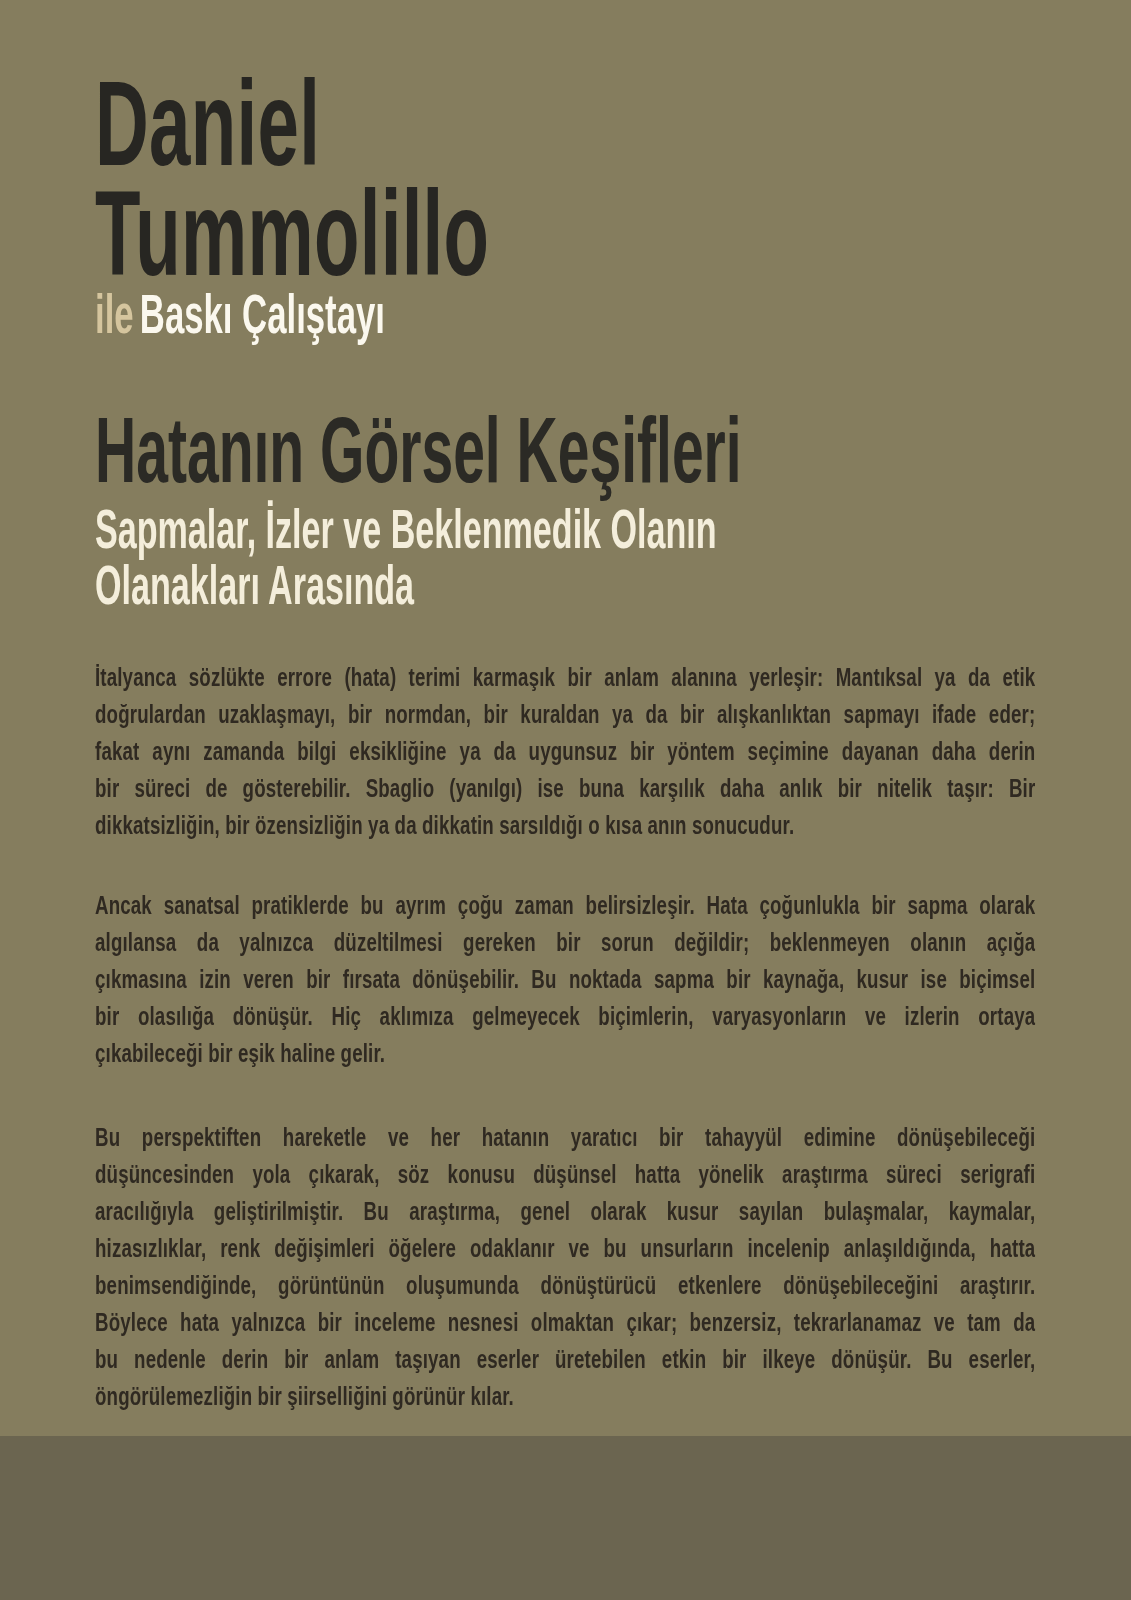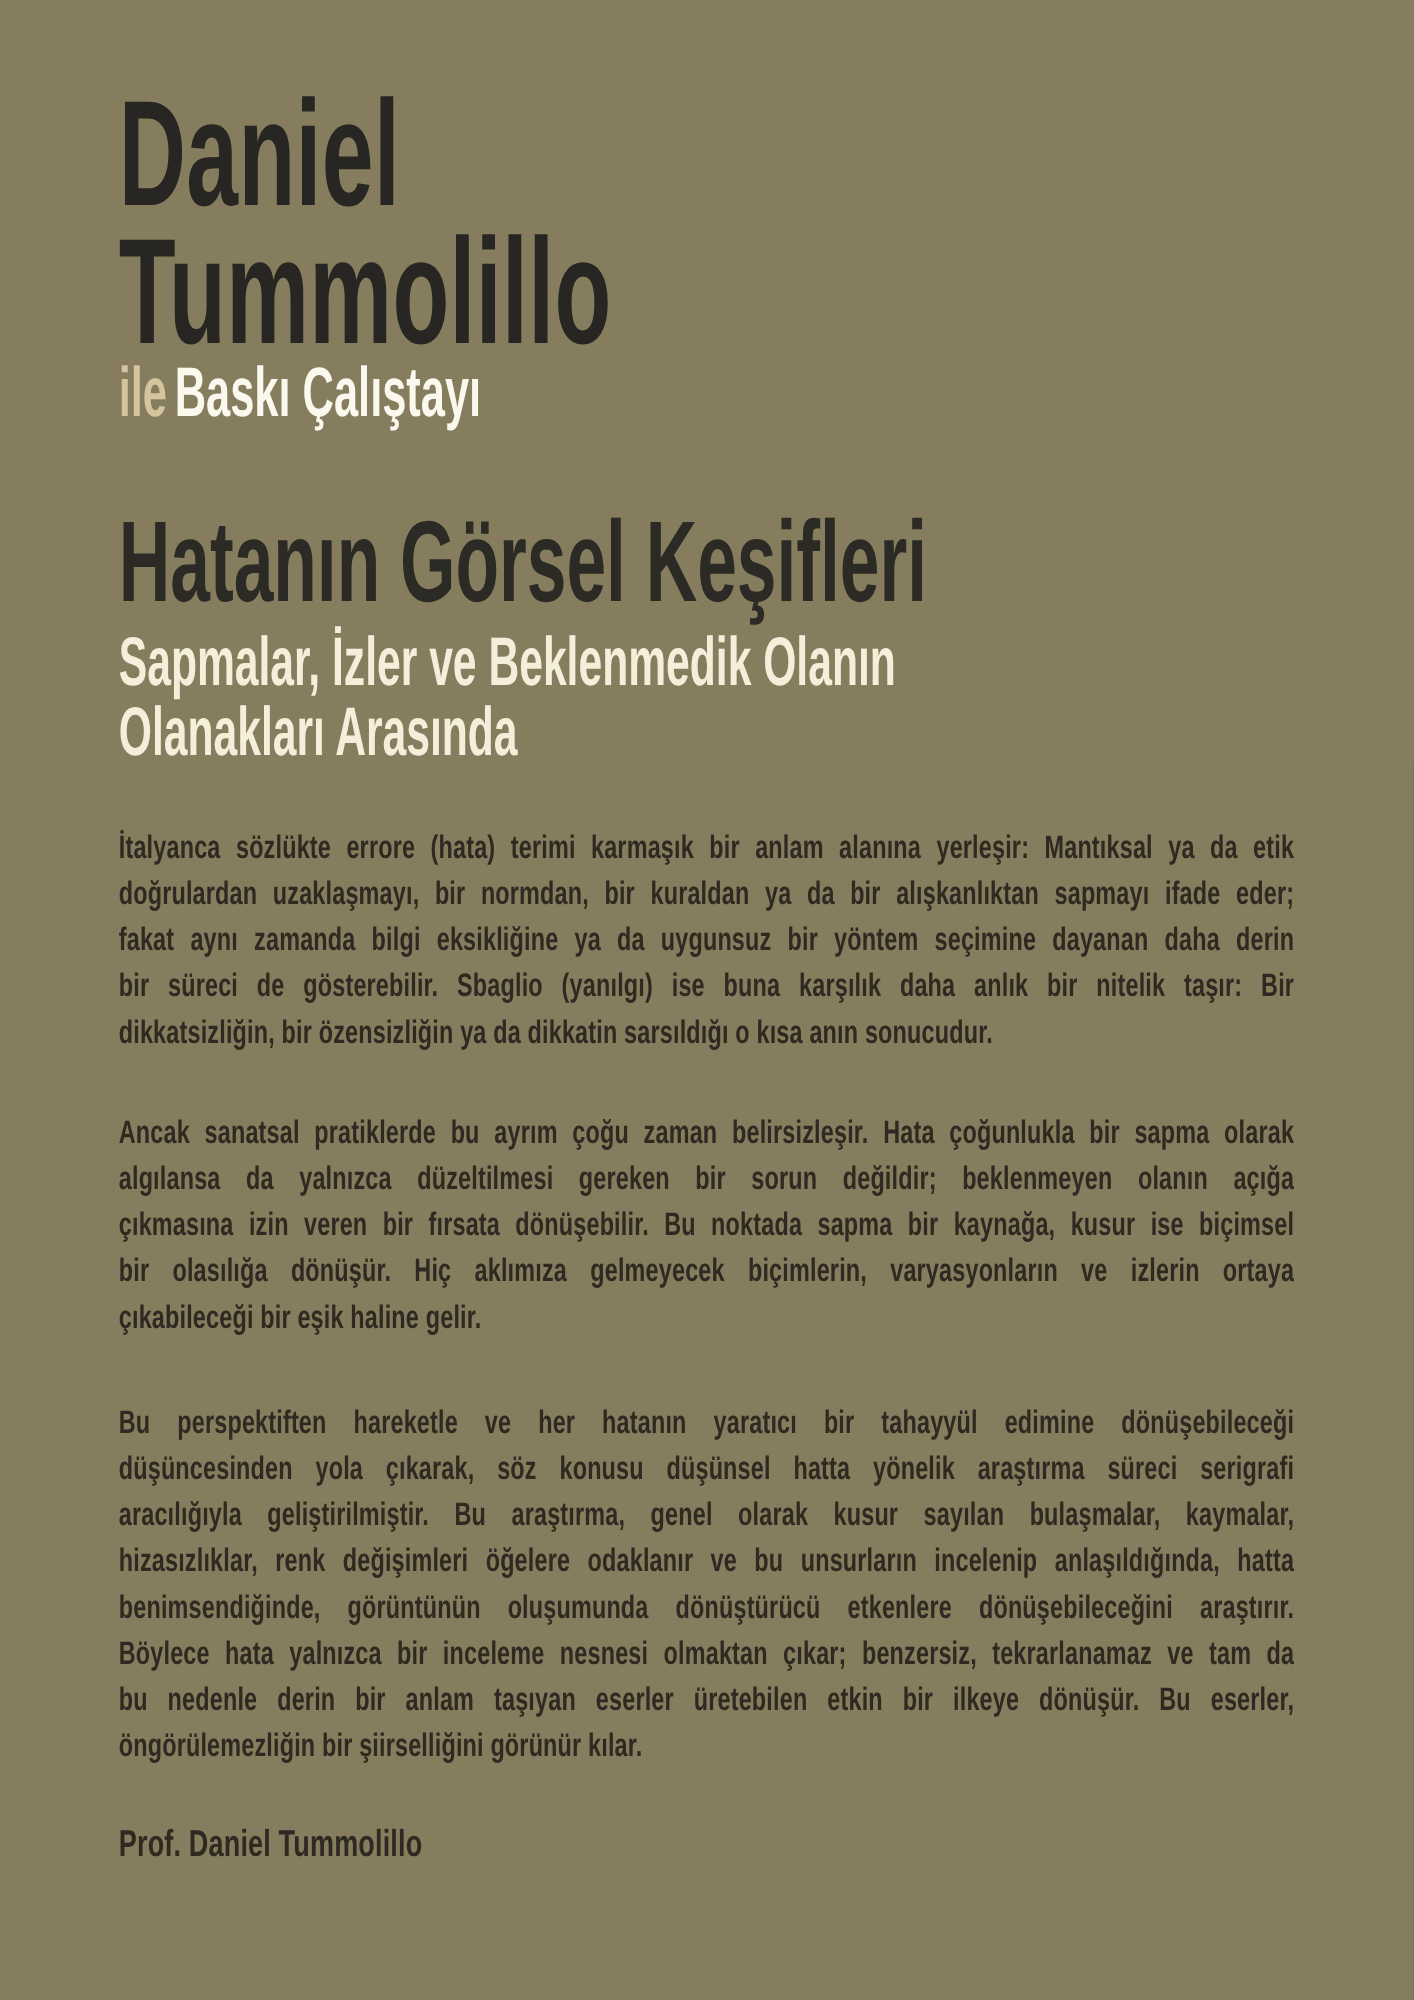--- a/index.html
+++ b/index.html
@@ -1,21 +1,21 @@
 <!DOCTYPE html>
 <html lang="tr"><head>
 <meta charset="utf-8">
 <title>Baskı Çalıştayı Poster</title>
 <style>
   * { margin: 0; padding: 0; box-sizing: border-box; }
   html, body { background: #6b6550; }
   .poster {
     position: relative;
     width: 1131px;
-    height: 1600px;
+    height: 1436px;
     background: #857D5E;
     overflow: hidden;
     font-family: "Liberation Sans", sans-serif;
     font-weight: 700;
   }
   
   .cond {
     transform: scaleX(0.62);
     transform-origin: 0 0;
     white-space: nowrap;

